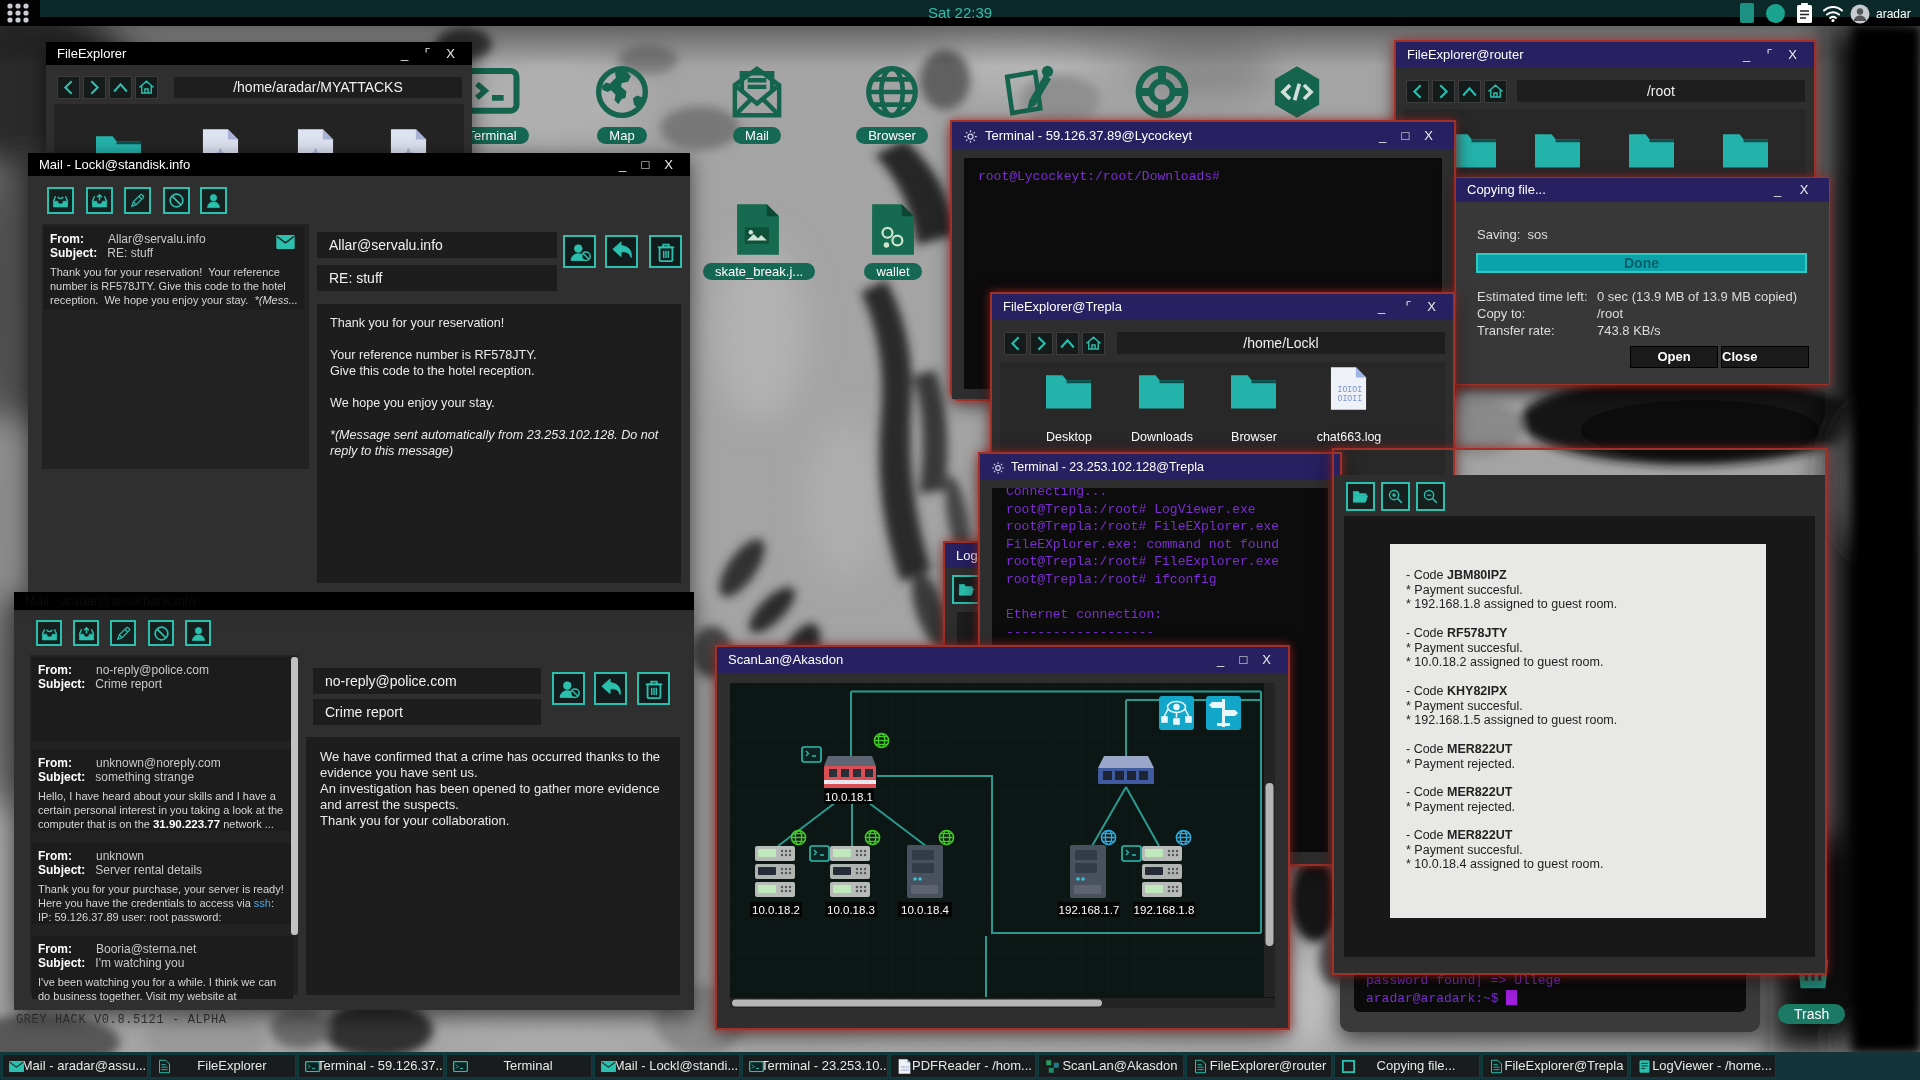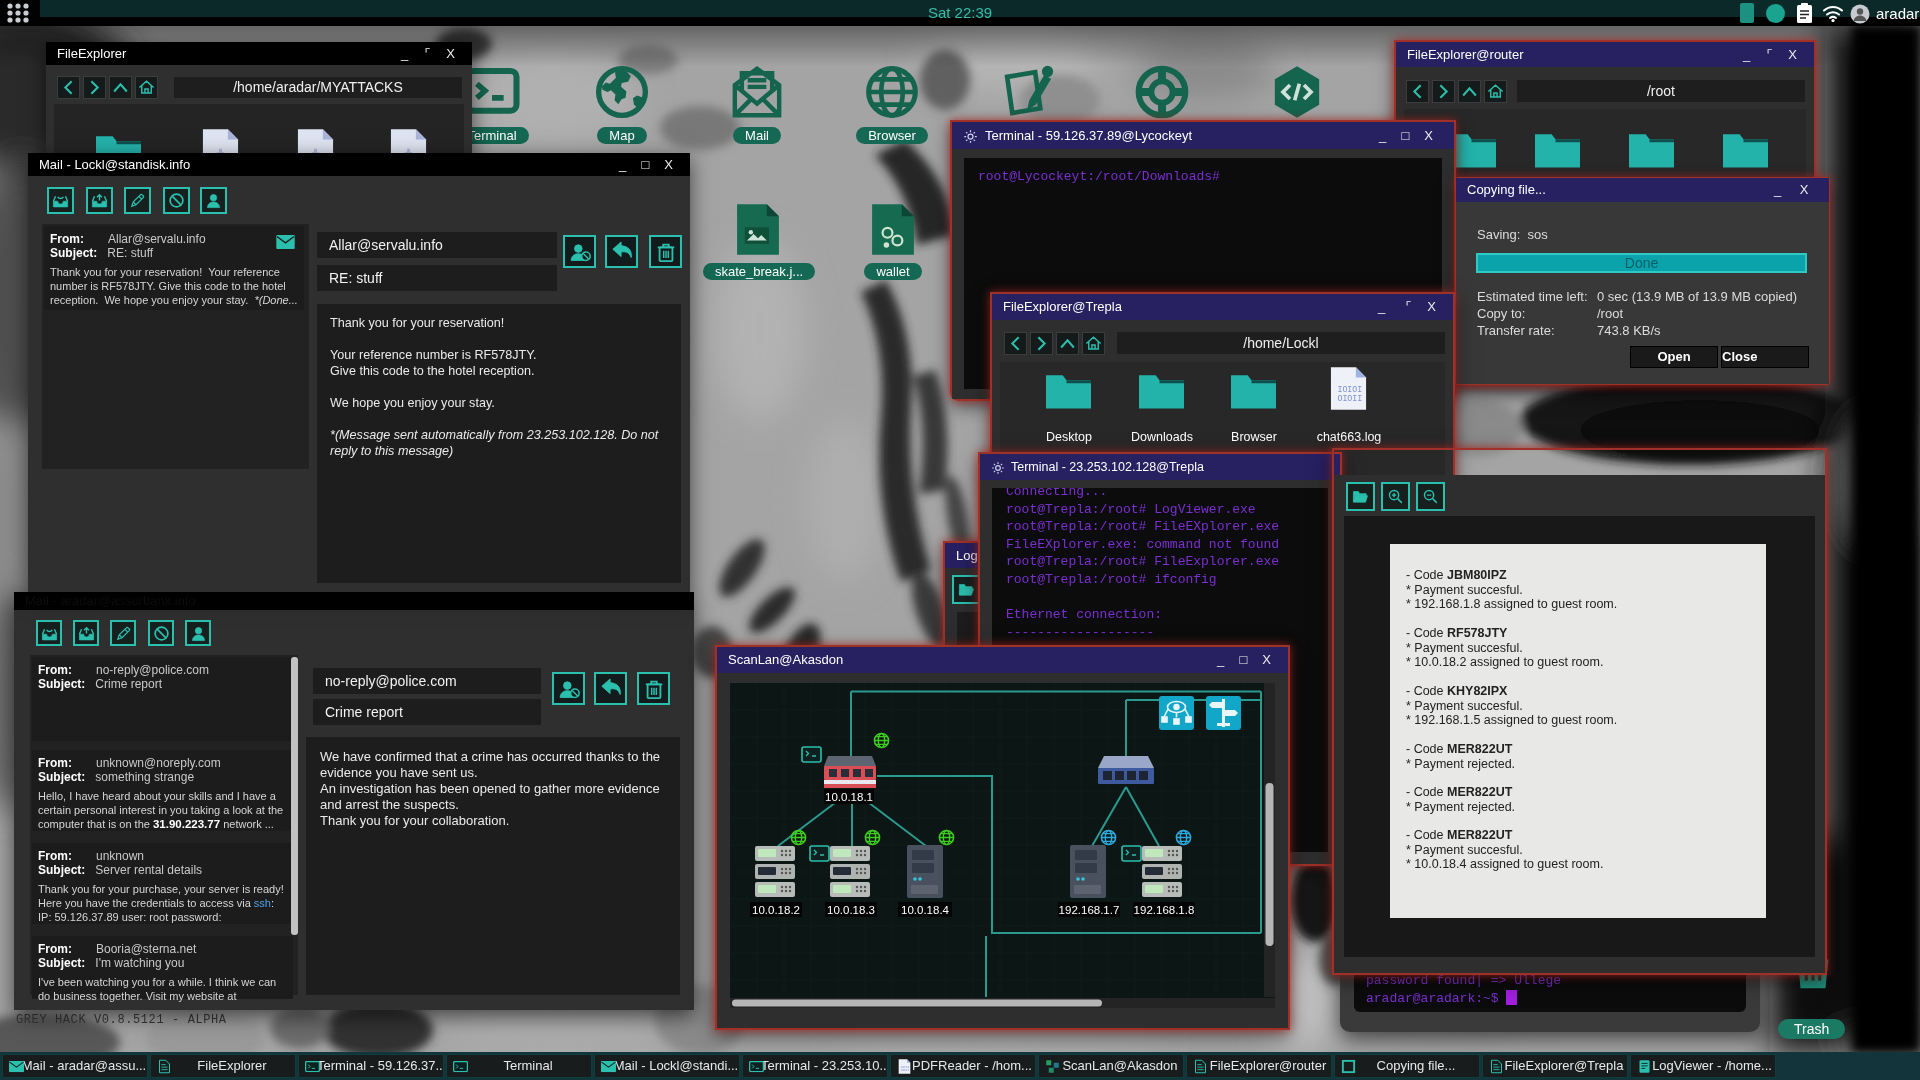--- a/index.html
+++ b/index.html
@@ -255,21 +255,21 @@
       </svg><br><span class="dlab">skate_break.j...</span></div>
   <div class="dico" style="left:838px;top:203px"><svg viewBox="0 0 40 48" style="width:44px;height:53px">
         <use href="#fwal"></use>
       </svg><br><span class="dlab">wallet</span></div>
   <div class="w" style="left:1788px;top:946px;width:110px;text-align:left">
     <svg viewBox="0 0 24 24" style="width:46px;height:46px;margin-left:2px">
         <path d="M4 7 h16 l-1.5 15 h-13 z" fill="#1f8f7c"></path>
         <rect x="9" y="2" width="6" height="4" fill="#1f8f7c"></rect>
         <path d="M8.5 10 v8 M12 10 v8 M15.5 10 v8" stroke="#10342e" stroke-width="1.6"></path>
       </svg>
-    <div style="margin-top:20px;margin-left:-10px"><span class="dlab" style="background:#1a7a64;padding:0 16px;line-height:20px;border-radius:11px;font-size:14px">Trash</span></div>
+    <div style="margin-top:5px;margin-left:-10px"><span class="dlab" style="background:#1a7a64;padding:0 16px;line-height:20px;border-radius:11px;font-size:14px">Trash</span></div>
   </div>
   <div class="w" style="left:16px;top:1013px;font-family:'Liberation Mono',monospace;font-size:12px;color:#383838;letter-spacing:0.6px">GREY HACK V0.8.5121 - ALPHA</div>
 </div>
 
 <div class="w shd" style="left:46px;top:42px;width:426px;height:260px;z-index:3">
   <div class="tb">FileExplorer<span class="ctl"><span>_</span><span>⌜</span><span>X</span></span></div>
   <div class="wb">
     <div class="navb" style="left:11px;top:11px">
         <svg viewBox="0 0 24 24">
           <use href="#chl"></use>
@@ -404,21 +404,21 @@
       </div>
     <div class="mi" style="left:172px;top:11px">
         <svg viewBox="0 0 24 24">
           <use href="#per"></use>
         </svg>
       </div>
     <div class="lst" style="left:14px;top:48px;width:267px;height:245px">
       <div class="ent" style="top:2px;height:84px">
         <b>From:</b><span class="v" style="padding-left:24px">Allar@servalu.info</span><br>
         <b>Subject:</b><span class="v" style="padding-left:10px">RE: stuff</span>
-        <div class="prev">Thank you for your reservation!&nbsp; Your reference<br>number is RF578JTY. Give this code to the hotel<br>reception.&nbsp; We hope you enjoy your stay.&nbsp; <i>*(Done...</i></div>
+        <div class="prev">Thank you for your reservation!&nbsp; Your reference<br>number is RF578JTY. Give this code to the hotel<br>reception.&nbsp; We hope you enjoy your stay.&nbsp; <i>*(Mess...</i></div>
       </div>
       <svg style="position:absolute;right:14px;top:11px" width="19" height="14" viewBox="0 0 24 18">
           <use href="#env"></use>
         </svg>
     </div>
     <div class="fbox" style="left:289px;top:56px;width:240px">Allar@servalu.info</div>
     <div class="fbox" style="left:289px;top:89px;width:240px">RE: stuff</div>
     <div class="mbtn" style="left:535px;top:59px">
         <svg viewBox="0 0 26 24">
           <use href="#perb"></use>
@@ -484,21 +484,21 @@
         <use href="#gear"></use>
       </svg>Terminal - 59.126.37.89@Lycockeyt<span class="ctl" style="line-height:27px;right:14px"><span>_</span><span>□</span><span>X</span></span></div>
   <div class="wb" style="top:27px;background:#2e2e2e"></div>
   <div class="term" style="left:12px;top:36px;width:478px;height:231px;padding:10px 14px">root@Lycockeyt:/root/Downloads#</div>
 </div>
 
 <div class="w red" style="left:1455px;top:177px;width:375px;height:208px;z-index:5;border-width:1px;border-radius:3px">
   <div class="tb tbn" style="height:24px;line-height:24px">Copying file...<span class="ctl" style="line-height:24px"><span>_</span><span style="width:30px">X</span></span></div>
   <div class="wb" style="top:24px;background:#383838;font-size:13px;color:#dcdcdc">
     <div class="w" style="left:21px;top:25px">Saving:&nbsp; sos</div>
-    <div class="w" style="left:20px;top:51px;width:331px;height:20px;background:#0ba3ab;border:2px solid #2fc9c4;text-align:center;color:#086068;font-weight:normal;font-size:14px;line-height:17px">Done</div>
+    <div class="w" style="left:20px;top:51px;width:331px;height:20px;background:#0ba3ab;border:2px solid #2fc9c4;text-align:center;color:#086068;font-weight:bold;font-size:14px;line-height:17px">Done</div>
     <div class="w" style="left:21px;top:87px">Estimated time left:</div>
       <div class="w" style="left:141px;top:87px">0 sec (13.9 MB of 13.9 MB copied)</div>
     <div class="w" style="left:21px;top:104px">Copy to:</div>
       <div class="w" style="left:141px;top:104px">/root</div>
     <div class="w" style="left:21px;top:121px">Transfer rate:</div>
       <div class="w" style="left:141px;top:121px">743.8 KB/s</div>
     <div class="w" style="left:174px;top:144px;width:88px;height:22px;background:#1a1a1a;border:1px solid #000;color:#fff;font-weight:bold;text-align:center;line-height:20px">Open</div>
     <div class="w" style="left:265px;top:144px;width:88px;height:22px;background:#1a1a1a;border:1px solid #000;color:#fff;font-weight:bold;text-align:left;line-height:20px">Close</div>
   </div>
 </div>
@@ -779,21 +779,21 @@
           <path d="M5 9.5 a9 9 0 0 1 12 0"></path>
           <path d="M8 13 a5 5 0 0 1 6 0"></path>
         </g>
         <circle cx="11" cy="15.5" r="1.6" fill="#fff"></circle>
       </svg>
     <svg class="w" style="left:110px;top:1px" width="20" height="20" viewBox="0 0 20 20">
         <circle cx="10" cy="10" r="9.5" fill="#c7cad0"></circle>
         <circle cx="10" cy="7.5" r="3.2" fill="#555"></circle>
         <path d="M3.5 17 c1-4 4-5.5 6.5-5.5 s5.5 1.5 6.5 5.5" fill="#555"></path>
       </svg>
-    <div class="w" style="left:136px;top:0;line-height:22px;color:#fff;font-size:15px">aradar</div>
+    <div class="w" style="left:136px;top:0;line-height:22px;color:#fff;font-size:12px">aradar</div>
   </div>
 </div>
 
 <div class="w" style="left:0;top:1052px;width:1920px;height:28px;background:#13343a;z-index:20;font-size:13px;color:#e8e8e8">
   <style>.tk{position:absolute;top:2px;height:24px;width:146px;background:#191c1c;border:1px solid #0d3d3d;line-height:22px;text-align:center;white-space:nowrap;overflow:hidden}.tk svg{position:absolute;left:6px;top:4px;width:15px;height:15px}.tk i{font-style:normal;padding-left:18px}</style>
   <div class="tk" style="left:2px"><svg viewBox="0 0 24 18">
         <use href="#env"></use>
       </svg><i>Mail - aradar@assu...</i></div>
   <div class="tk" style="left:150px"><svg viewBox="0 0 24 24">
         <path d="M4 2 h10 l6 6 v14 h-16 z" fill="#17201f" stroke="#2bbfae" stroke-width="1.6"></path>

